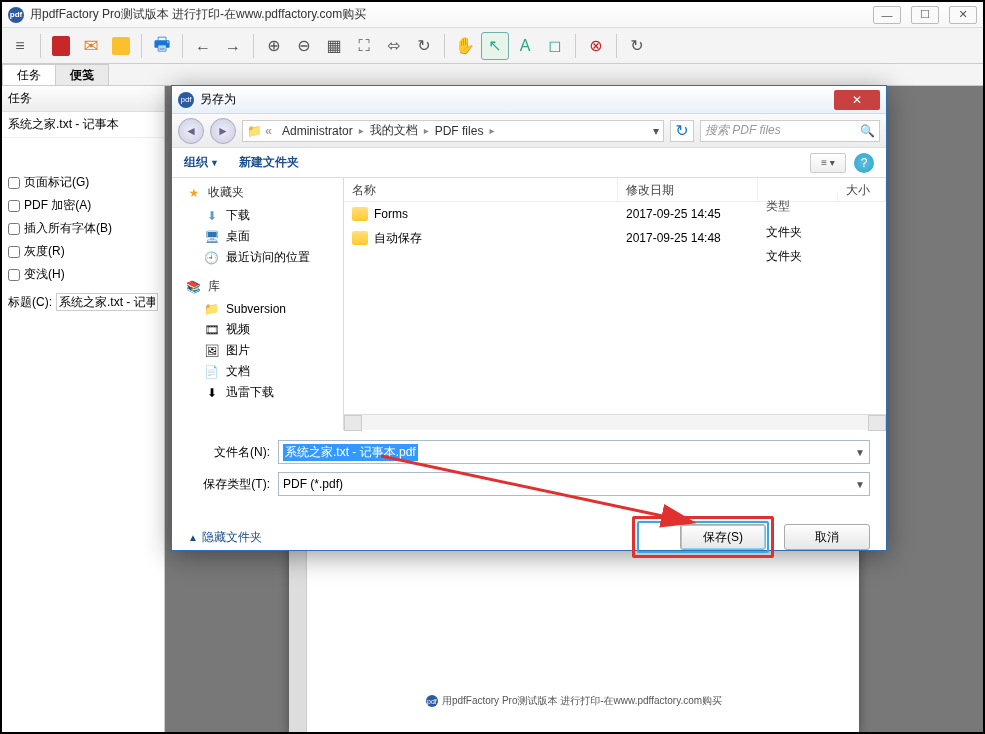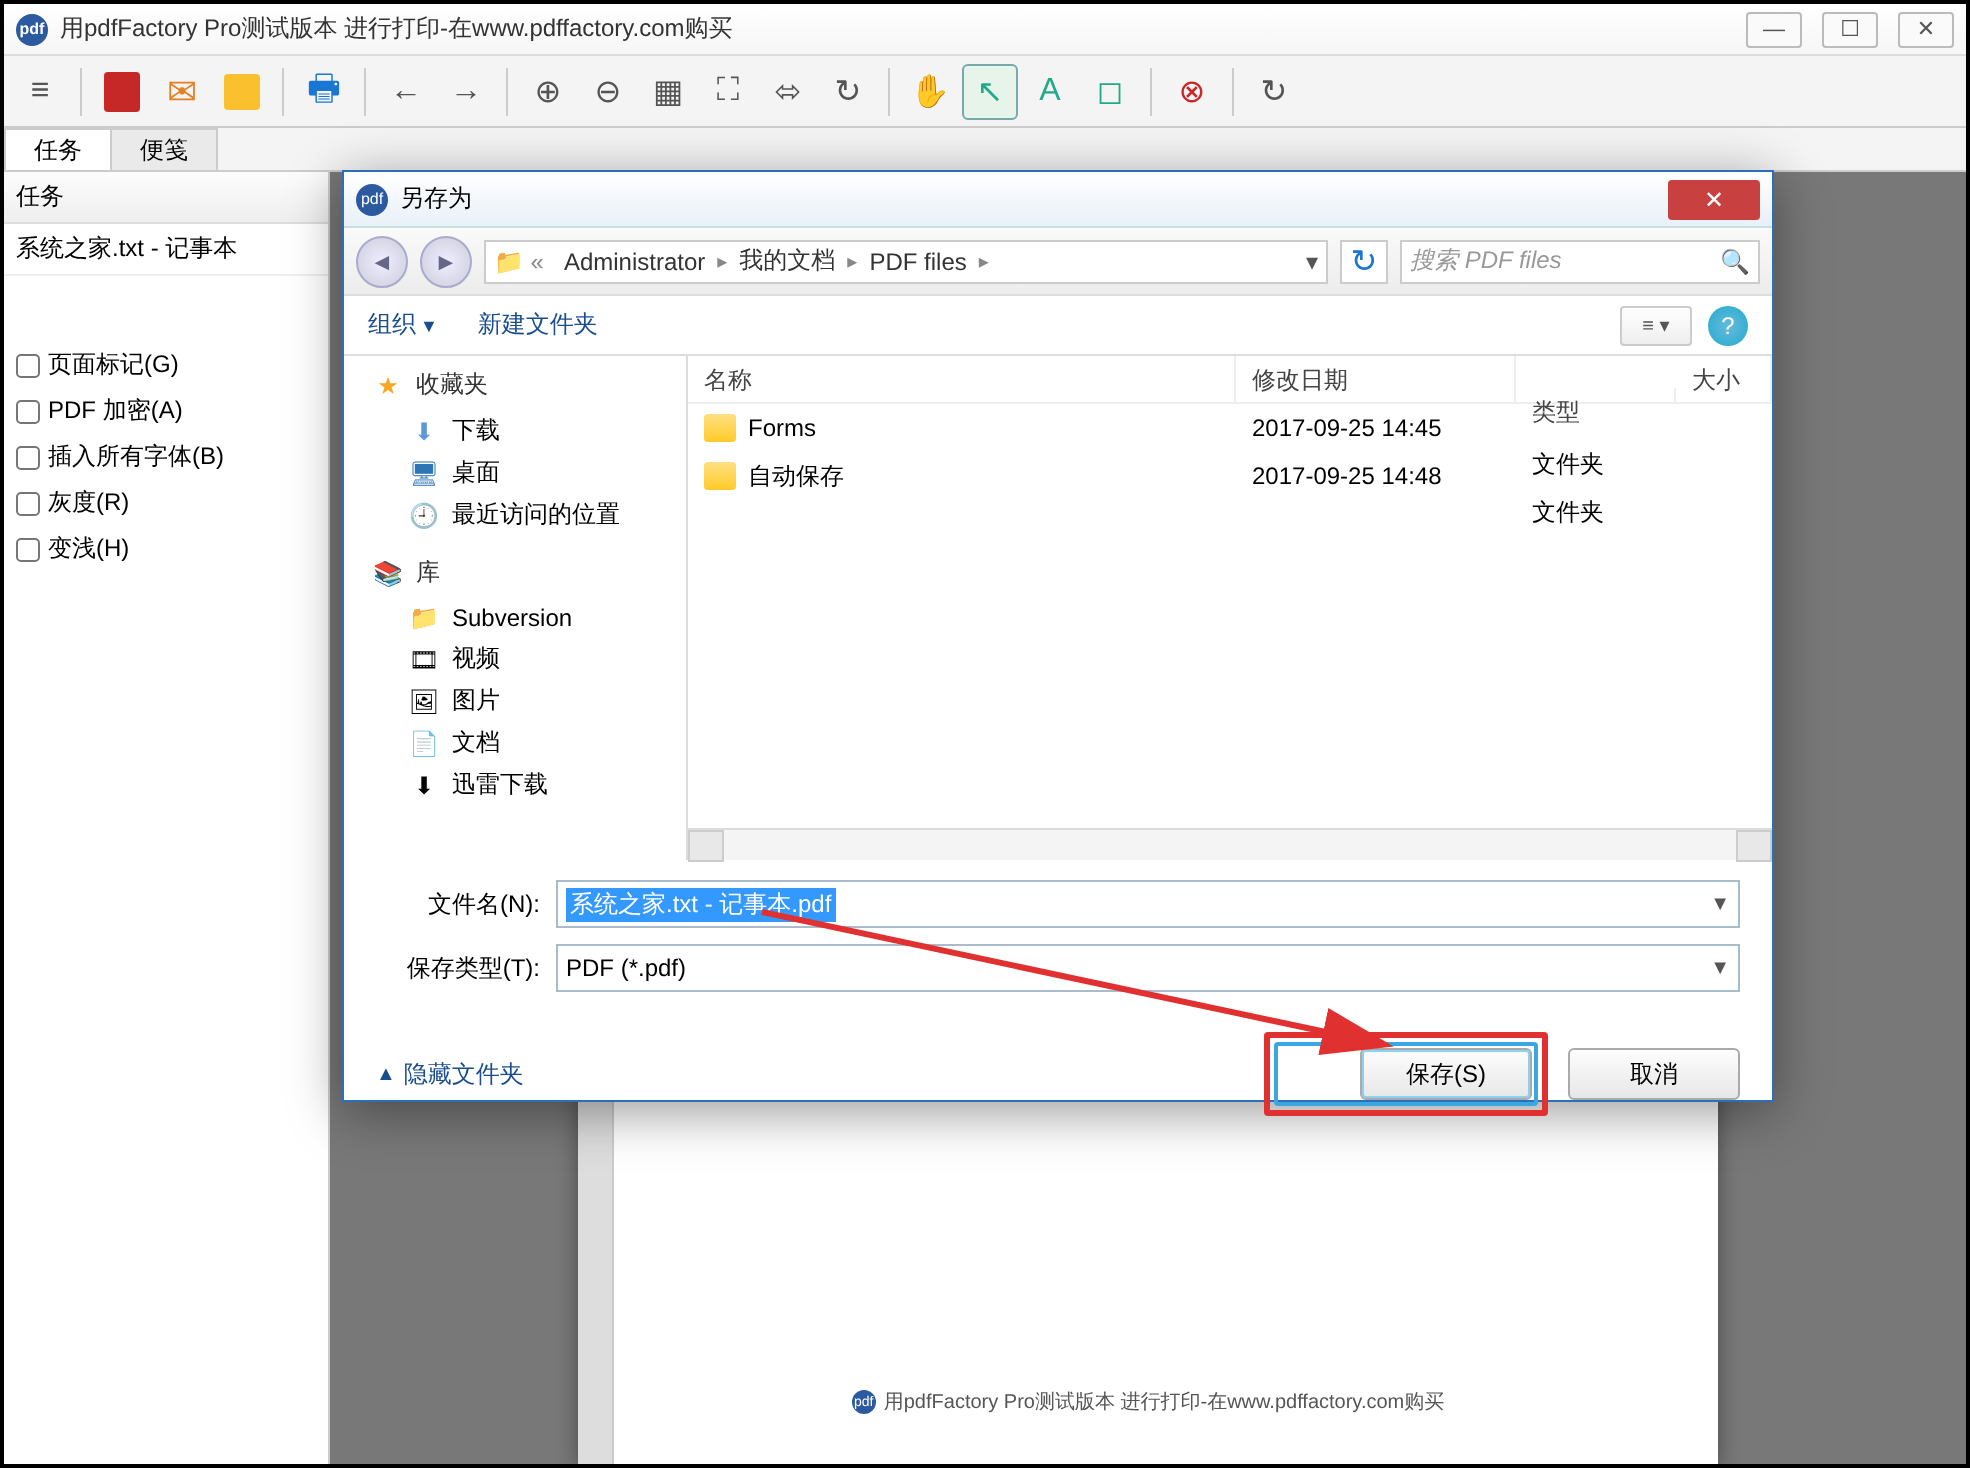--- a/index.html
+++ b/index.html
@@ -18,21 +18,21 @@
 .tb-btn.active { border:1px solid #7aa; background:#e6f4ea; color:#2a8; }
 .tb-sep { width:1px; height:24px; background:#ccc; margin:0 4px; }
 .tb-btn .pdf-ico { width:18px;height:20px;background:#c62828;border-radius:2px;position:relative; }
 .tb-btn .mail-ico { color:#e67e22; font-size:18px; }
 .tb-btn .word-ico { width:18px;height:18px;background:#fbc02d;border-radius:2px; }
 .tb-btn .print-ico { color:#1976d2; font-size:18px; }
 
 
 .tabs { height:22px; display:flex; border-bottom:1px solid #ccc; background:#f4f4f4; }
 .tab { padding:2px 14px; font-size:12px; border:1px solid #ccc; border-bottom:none; background:#fff; margin-right:-1px; cursor:pointer; }
-.tab.inactive { background:#eaeaea; }
+.tab.inactive { background:#eaeaea;font-weight:bold; }
 
 
 .content-area { display:flex; height:calc(100% - 26px - 36px - 22px); background:#f4f4f4; }
 .left-panel { width:163px; border-right:1px solid #ccc; background:#fff; display:flex; flex-direction:column; }
 .lp-head { font-size:12px; padding:4px 6px; border-bottom:1px solid #ddd; background:linear-gradient(#fdfdfd,#eee); }
 .lp-item { font-size:12px; padding:4px 6px; border-bottom:1px solid #eee; cursor:pointer; }
 .lp-checks { padding:6px; display:flex; flex-direction:column; gap:6px; font-size:12px; }
 .lp-checks label { display:flex; align-items:center; gap:4px; }
 .lp-checks input { width:12px; height:12px; }
 .lp-title-row { display:flex; align-items:center; gap:4px; padding:4px 6px; font-size:12px; }
@@ -56,21 +56,21 @@
 .dlg-nav { height:34px; background:linear-gradient(#fafafa,#ececec); border-bottom:1px solid #ddd; display:flex; align-items:center; padding:0 6px; gap:6px; }
 .nav-back,.nav-fwd { width:26px;height:26px;border-radius:50%;background:radial-gradient(#eef,#ccd);border:1px solid #aac;cursor:pointer;display:flex;align-items:center;justify-content:center;font-size:12px;color:#668; }
 .nav-bc { flex:1; height:22px; border:1px solid #ccc; background:#fff; display:flex; align-items:center; padding:0 4px; font-size:12px; color:#333; }
 .nav-bc .seg { padding:0 6px; cursor:pointer; }
 .nav-bc .ar { color:#888; font-size:10px; }
 .nav-refresh { width:24px;height:22px;border:1px solid #ccc;display:flex;align-items:center;justify-content:center;color:#1976d2;cursor:pointer;background:#fff; }
 .nav-search { width:180px; height:22px; border:1px solid #ccc; background:#fff; display:flex; align-items:center; padding:0 4px; font-size:12px; color:#999; font-style:italic; }
 .nav-search .mag { margin-left:auto; color:#1976d2; font-style:normal; cursor:pointer; }
 
 .dlg-tool { height:30px; border-bottom:1px solid #ddd; display:flex; align-items:center; padding:0 12px; gap:20px; font-size:12px; }
-.dlg-tool .link { color:#1a4d8f; cursor:pointer; display:flex;align-items:center;gap:2px; }
+.dlg-tool .link { color:#1a4d8f; cursor:pointer; display:flex;align-items:center;gap:2px;font-weight:bold; }
 .dlg-tool .right { margin-left:auto; display:flex; gap:8px; align-items:center; }
 .view-btn { width:36px;height:20px;border:1px solid #ccc;background:linear-gradient(#fff,#eee);border-radius:2px;cursor:pointer;display:flex;align-items:center;justify-content:center;font-size:10px;color:#555; }
 .help-btn { width:20px;height:20px;border-radius:50%;background:radial-gradient(#6bd,#2ac);color:#fff;display:flex;align-items:center;justify-content:center;font-size:12px;cursor:pointer; }
 
 .dlg-body { display:flex; height:252px; }
 .tree { width:172px; border-right:1px solid #ddd; padding:6px 10px; font-size:12px; overflow:hidden; }
 .tree .group { margin-bottom:10px; }
 .tree .gh { color:#333; display:flex;align-items:center;gap:6px; margin-bottom:4px; padding-left:4px; }
 .tree .it { padding:2px 0 2px 22px; display:flex;align-items:center;gap:6px; cursor:pointer; }
 .ico16 { width:16px;height:16px;display:inline-flex;align-items:center;justify-content:center;font-size:12px; }
@@ -181,20 +181,24 @@
           <span>插入所有字体(B)</span>
         </label>
       <label>
           <input type="checkbox" style="">
           <span>灰度(R)</span>
         </label>
       <label>
           <input type="checkbox" style="">
           <span>变浅(H)</span>
         </label>
+    </div>
+    <div class="lp-title-row">
+      <span>标题(C):</span>
+      <input value="系统之家.txt - 记事" style="">
     </div>
   </div>
   <div class="preview">
     <div class="page">
       <div class="page-tab"></div>
       <div class="footer-text"><span class="b">pdf</span><span>用pdfFactory Pro测试版本 进行打印-在www.pdffactory.com购买</span></div>
     </div>
   </div>
 </div>
 

